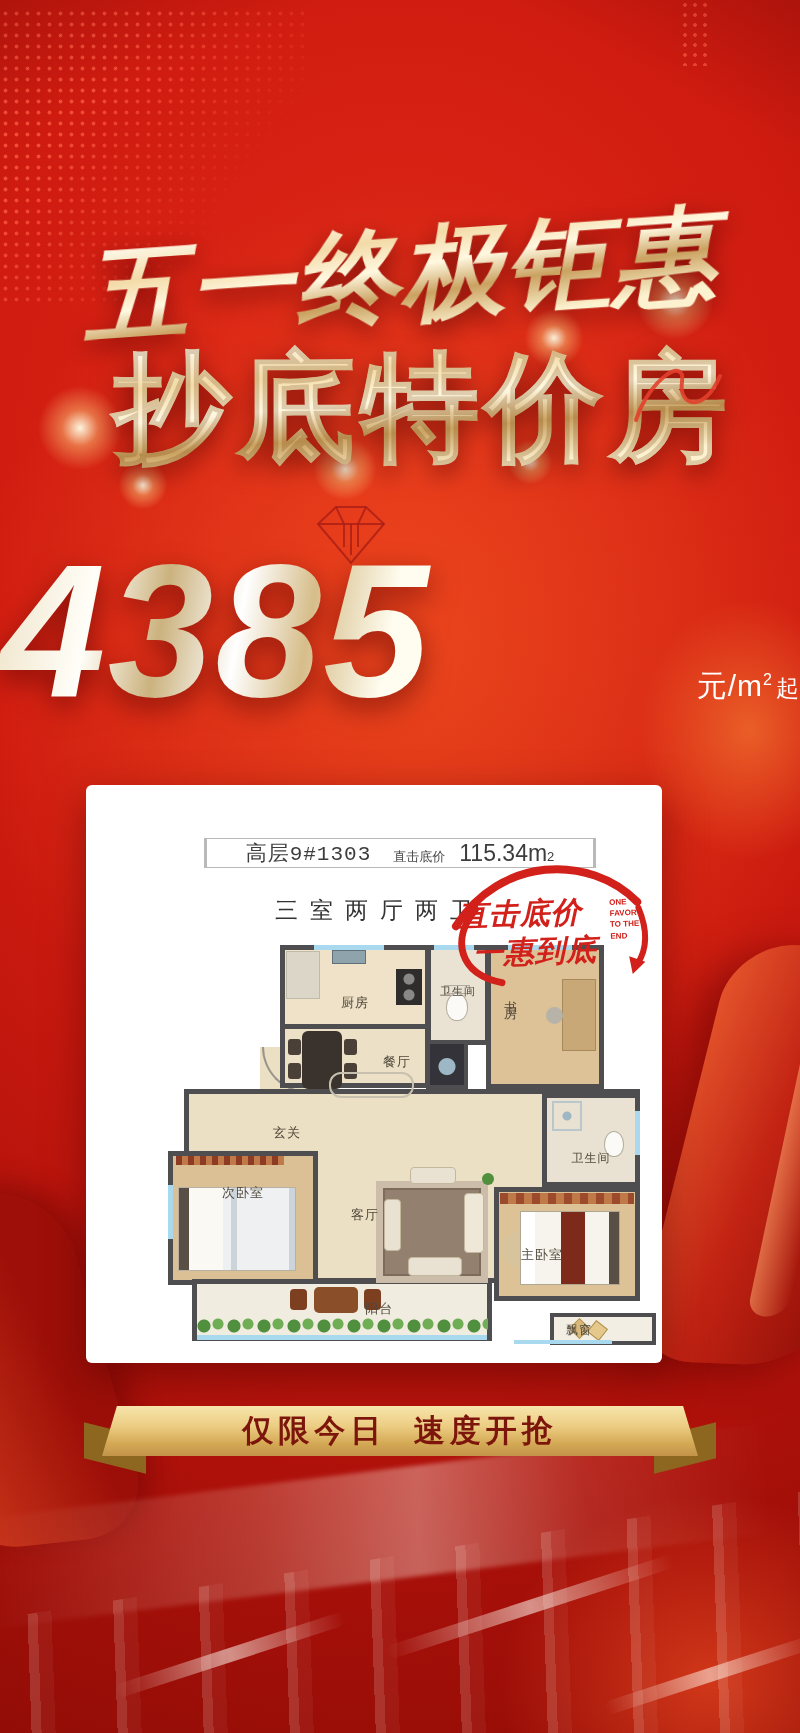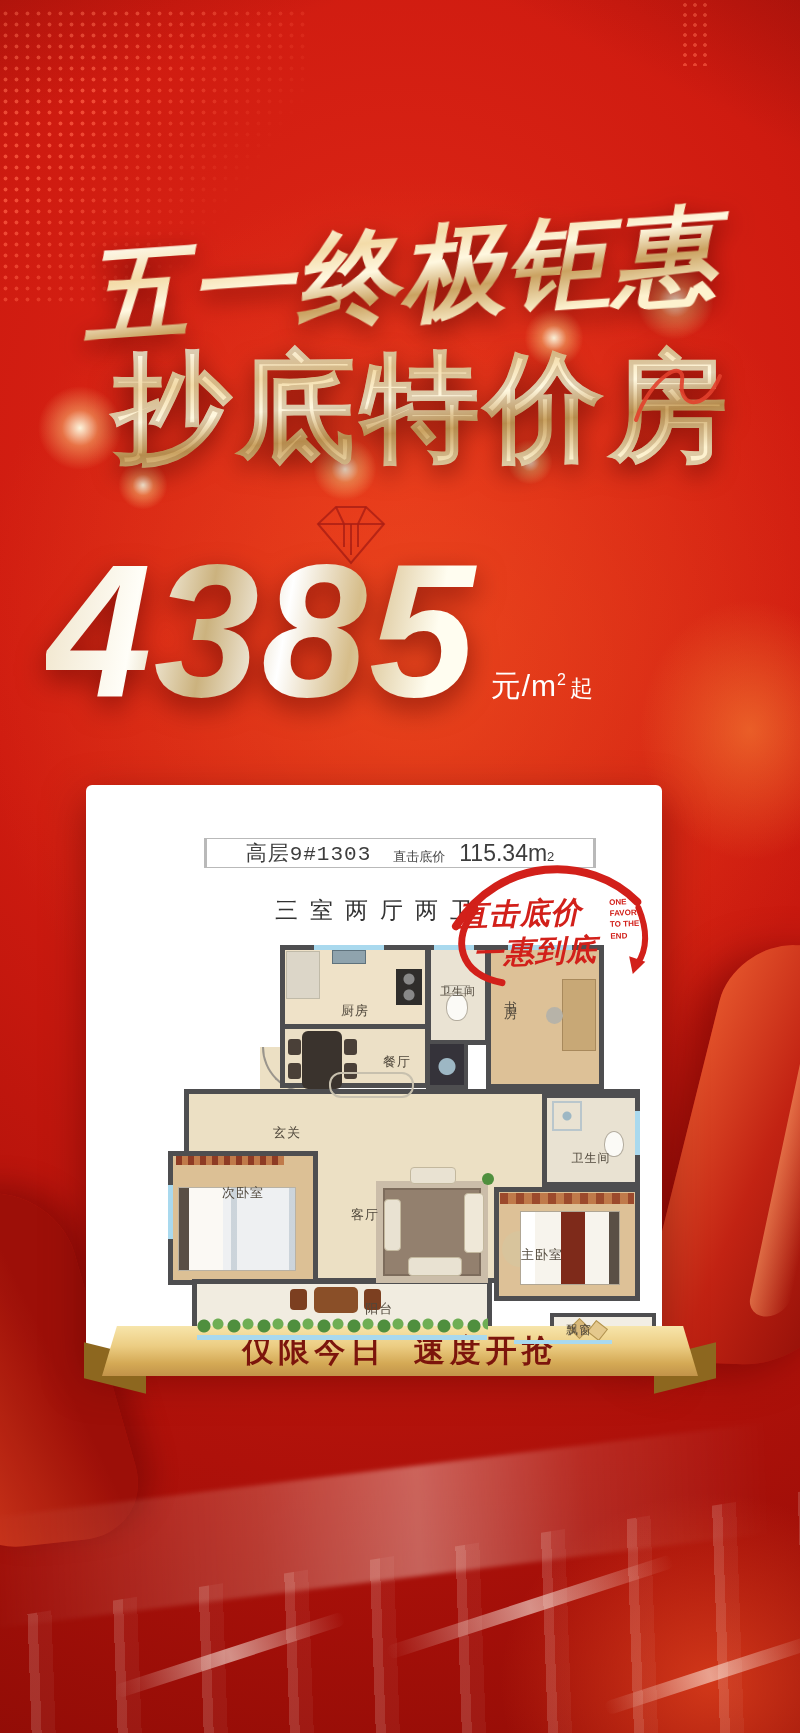--- a/index.html
+++ b/index.html
@@ -60,21 +60,21 @@
     background:linear-gradient(175deg, #fffdf4 8%, #f3dba8 30%, #fff8e0 46%, #caa261 62%, #fdf2cf 82%);
     -webkit-background-clip:text; background-clip:text; color:transparent;
     filter:drop-shadow(0 8px 12px rgba(70,0,0,.6)); }
   .title1 { position:absolute; left:0; width:100%; top:218px; font-size:104px; line-height:1.1;
     font-style:italic; letter-spacing:2px; transform:rotate(-4deg); }
   .title2 { position:absolute; left:0; width:100%; top:340px; font-size:118px; line-height:1.15;
     letter-spacing:6px;padding-left:46px; -webkit-text-stroke:1px rgba(110,60,10,.22); }
   .script-swoosh { position:absolute; left:628px; top:348px; }
   .diamond-icon { position:absolute; left:308px; top:503px; opacity:.75; }
   .price-row { position:absolute; left:0; top:540px; width:100%; display:flex;
-    justify-content:flex-start; align-items:baseline; padding-left:46px; }
+    justify-content:space-between; align-items:baseline; }
   .price-number { font-size:190px; line-height:.95; font-style:italic; letter-spacing:2px; font-weight:bold;
     background:linear-gradient(100deg, #efe3c8 0%, #fffef8 22%, #cbb27e 38%, #ffffff 55%, #d6bd8a 70%, #fffdf0 88%);
     -webkit-background-clip:text; background-clip:text; color:transparent;
     filter:drop-shadow(0 10px 14px rgba(80,0,0,.55)); }
   .price-unit { color:#fff; margin-left:14px; font-size:30px; letter-spacing:1px; }
   .price-unit sup { font-size:16px; }
   .price-unit .qi { font-size:23px; margin-left:3px; }
   
   .card { position:absolute; left:86px; top:785px; width:576px; height:578px; background:#fff;
     border-radius:6px; box-shadow:0 14px 40px rgba(80,0,0,.5); }
@@ -162,33 +162,33 @@
     background:linear-gradient(90deg, #ffffff 0 14px, #f7f4ed 14px 40px, #7e2a1a 40px 64px, #f7f4ed 64px 88px, #5a4f45 88px 100%); }
   .f-plants-balcony { left:32px; top:382px; width:292px; height:18px;
     background-image:radial-gradient(circle at 8px 9px, #4f8f3e 6px, rgba(0,0,0,0) 7px),
                      radial-gradient(circle at 22px 7px, #6fae54 5px, rgba(0,0,0,0) 6px);
     background-size:30px 18px; background-repeat:repeat-x; }
   .f-table-balcony { left:150px; top:352px; width:44px; height:26px; background:#8a4f28; border-radius:5px; }
   .f-chair-b1 { left:126px; top:354px; width:17px; height:21px; background:#7c3f20; border-radius:4px; }
   .f-chair-b2 { left:200px; top:354px; width:17px; height:21px; background:#7c3f20; border-radius:4px; }
   .f-cushion1 { left:408px; top:386px; width:15px; height:15px; background:#d9b97a; border:1px solid #b2934f; transform:rotate(45deg); }
   .f-cushion2 { left:426px; top:388px; width:15px; height:15px; background:#e4c88c; border:1px solid #b2934f; transform:rotate(38deg); }
-  .lbl-kitchen { left:50%; top:52px; transform:translateX(-50%); }
+  .lbl-kitchen { left:50%; top:44px; transform:translateX(-50%); }
   .lbl-bath1 { left:50%; top:34px; transform:translateX(-50%); font-size:11px; }
   .lbl-study { left:10px; top:40px; writing-mode:vertical-rl; letter-spacing:5px; }
   .lbl-dining { right:14px; top:24px; }
   .lbl-hall { left:84px; top:30px; }
   .lbl-living { left:162px; top:112px; }
   .lbl-bed2 { left:50%; top:28px; transform:translateX(-50%); }
   .lbl-bath2 { left:50%; top:52px; transform:translateX(-50%); font-size:12px; }
   .lbl-master { left:22px; top:54px; }
   .lbl-balcony { left:58%; top:16px; }
   .lbl-bay { left:12px; top:5px; font-size:12px; }
   
-  .banner { position:absolute; left:80px; top:1324px; width:640px; height:66px; }
+  .banner { position:absolute; left:80px; top:1404px; width:640px; height:66px; }
   .banner-fold { position:absolute; width:62px; height:36px; background:#8d671f; top:26px; }
   .banner-fold-l { left:4px; transform:skewY(14deg); }
   .banner-fold-r { right:4px; transform:skewY(-14deg); }
   .banner-band { position:absolute; left:22px; top:2px; width:596px; height:50px;
     background:linear-gradient(180deg, #f7e5ab 0%, #eccd83 40%, #d4a955 75%, #c2934a 100%);
     clip-path:polygon(2.5% 0, 97.5% 0, 100% 100%, 0 100%);
     display:flex; align-items:center; justify-content:center;
     box-shadow:0 6px 16px rgba(80,10,5,.45); }
   .banner-text { font-size:31px; font-weight:bold; color:#7c150c; letter-spacing:5px; word-spacing:14px; }
 </style>

